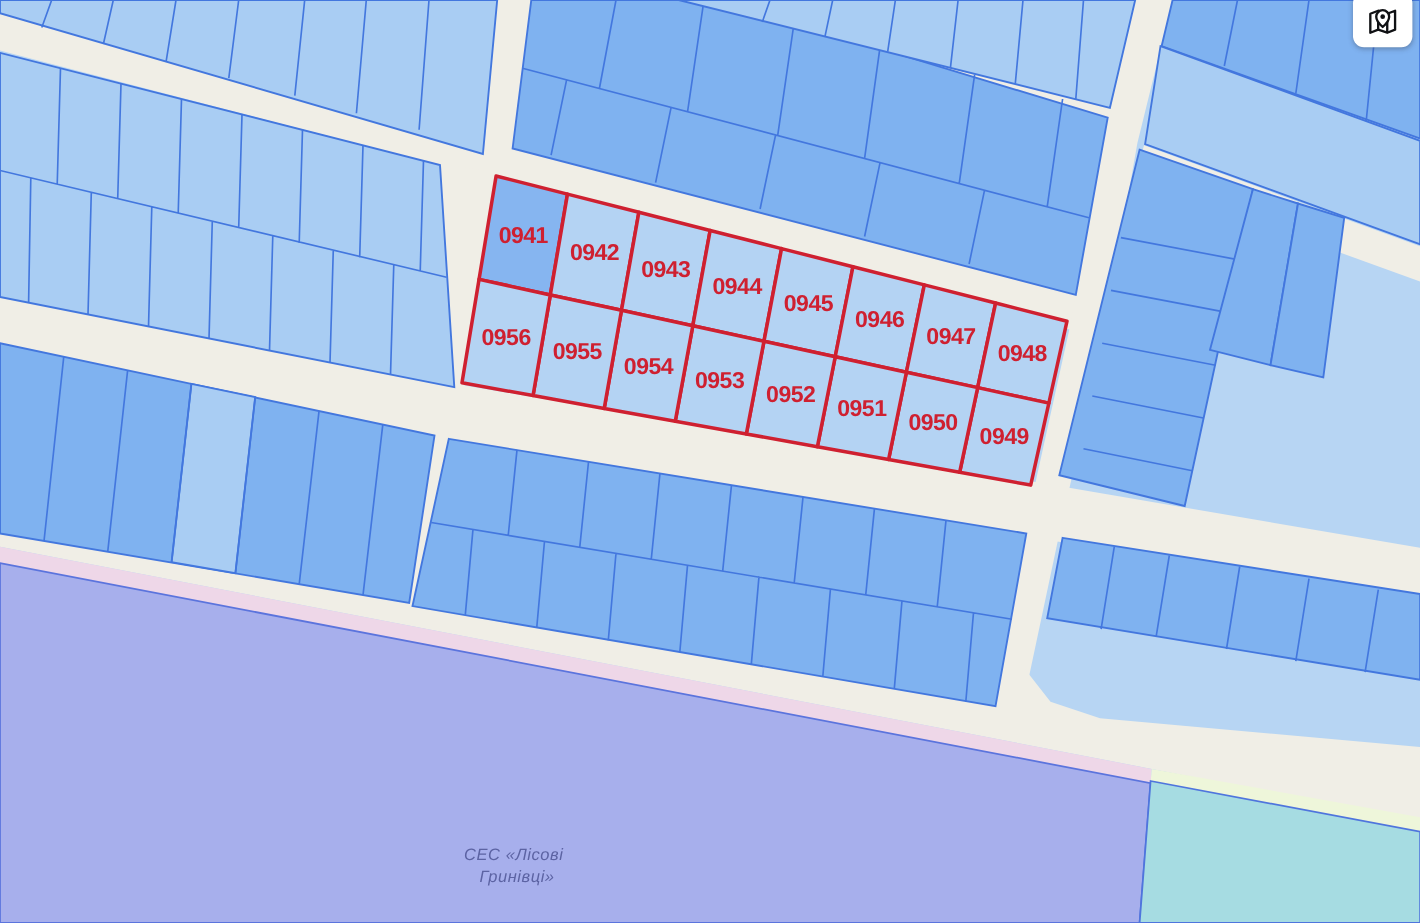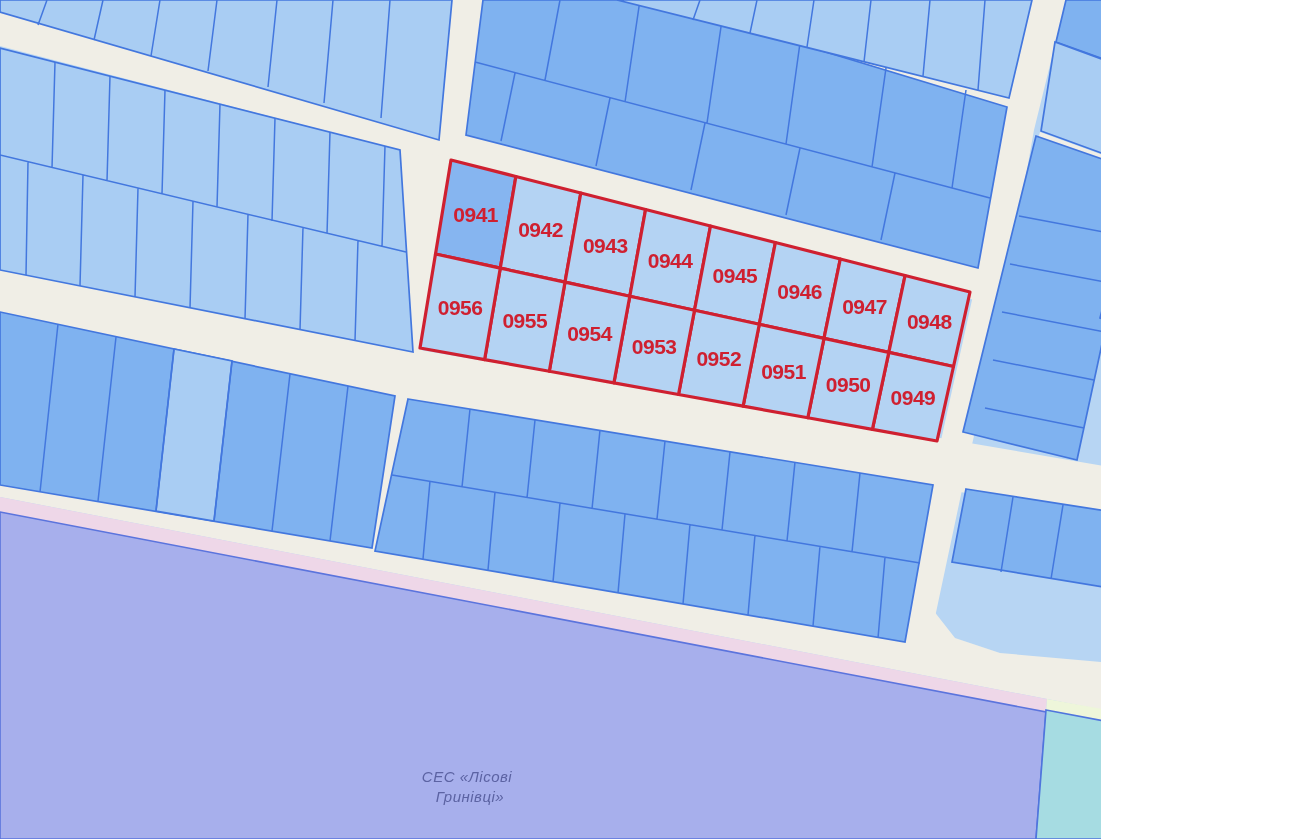--- a/index.html
+++ b/index.html
@@ -1,17 +1,17 @@
 <!DOCTYPE html>
 <html style="--c-road: #f0eee6; --c-base: #b7d5f3; --c-parcelLight: #a9cdf3; --c-parcelMedium: #7fb2f0; --c-line: #4377de; --c-selected: #cf2030; --c-selectedFill: #b4d3f3; --c-selectedHighlight: #86b5f0; --c-zonePurple: #a7afec; --c-zonePurpleBorder: #5b74dd; --c-zonePink: #eed7e8; --c-zoneYellow: #eef6da; --c-zoneCyan: #a6dce2; --c-zoneCyanBorder: #4f75dd; --c-zoneLabel: #5c63a3;"><head>
 <meta charset="utf-8">
 <style>
   html,body{margin:0;padding:0;}
   body{font-family:"Liberation Sans",sans-serif;}
-  .stage{position:relative;width:1101px;height:839px;overflow:hidden;background:#b7d5f3;}
+  .stage{position:relative;width:1291px;height:839px;overflow:hidden;background:#b7d5f3;}
   svg{display:block;}
   
   .road{fill:var(--c-road);}
   .blk-light{fill:var(--c-parcelLight);stroke:var(--c-line);stroke-width:1.7px;}
   .blk-med{fill:var(--c-parcelMedium);stroke:var(--c-line);stroke-width:1.7px;}
   .dv{fill:none;stroke:var(--c-line);stroke-width:1.5px;}
   .zone-pink{fill:var(--c-zonePink);}
   .zone-yellow{fill:var(--c-zoneYellow);}
   .zone-purple{fill:var(--c-zonePurple);stroke:var(--c-zonePurpleBorder);stroke-width:1.6px;}
   .zone-cyan{fill:var(--c-zoneCyan);stroke:var(--c-zoneCyanBorder);stroke-width:1.6px;}

